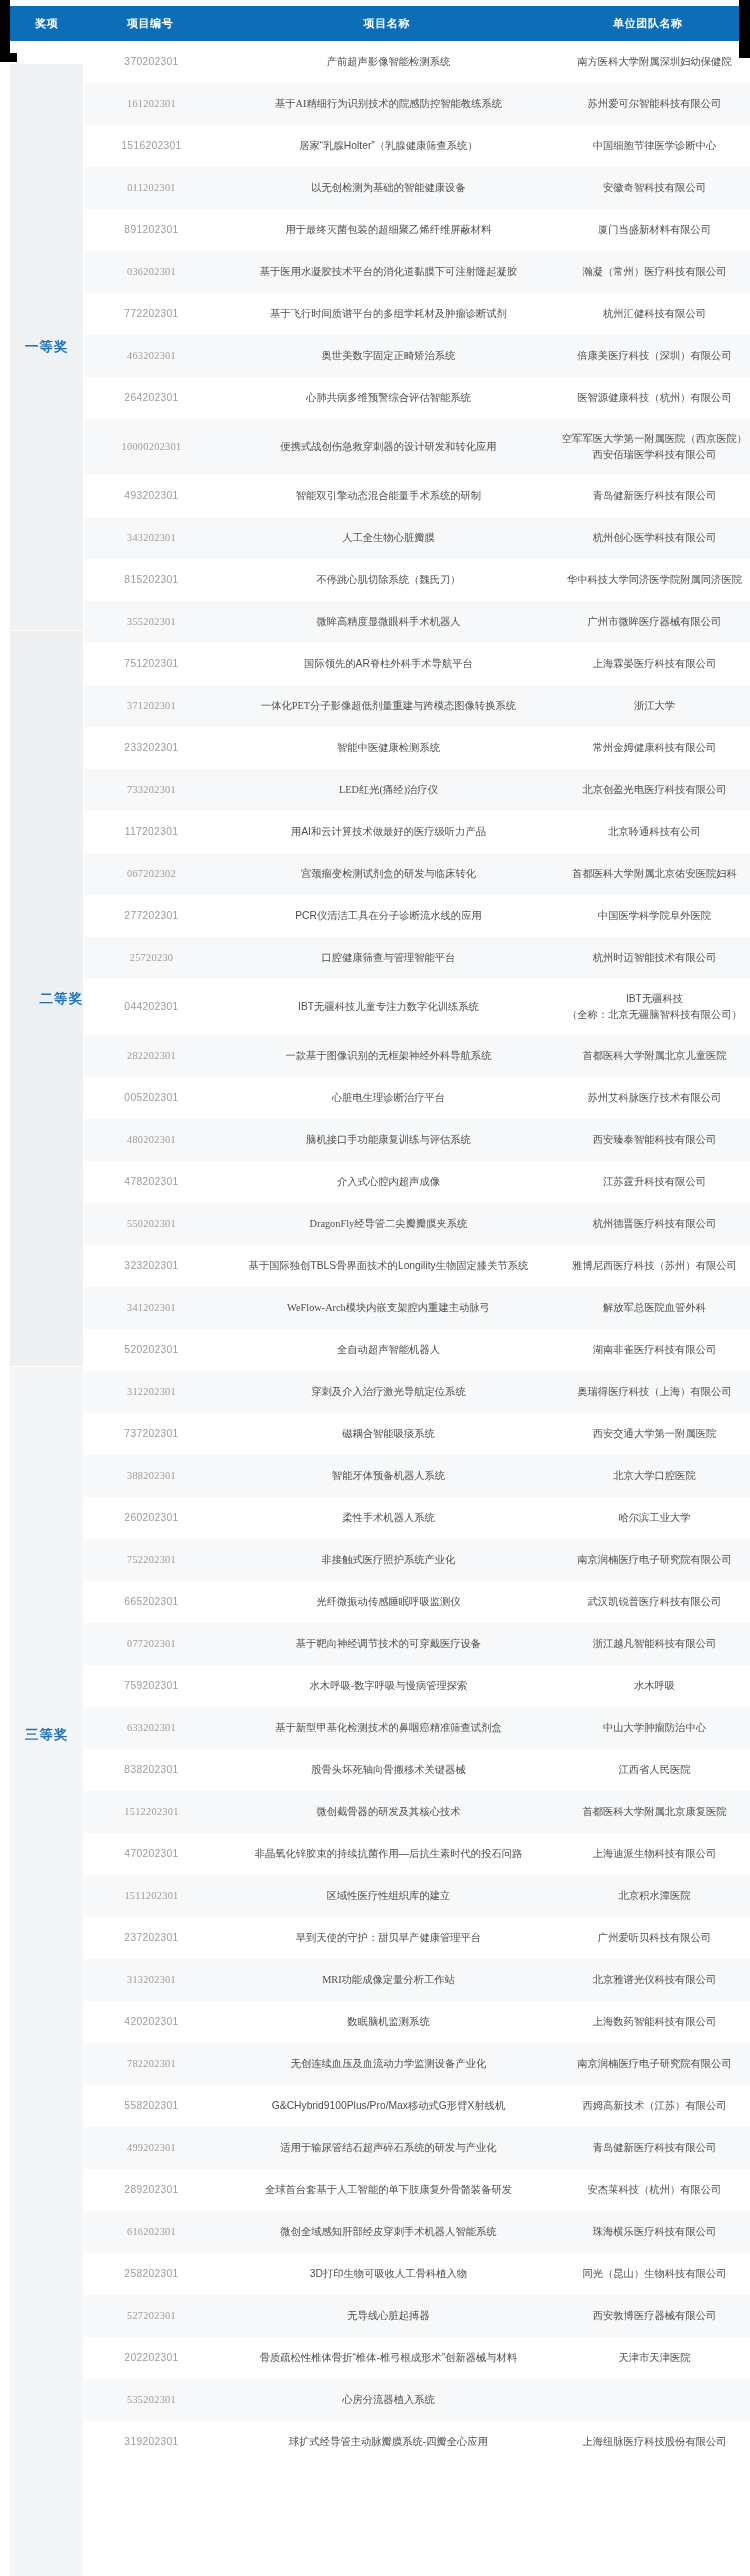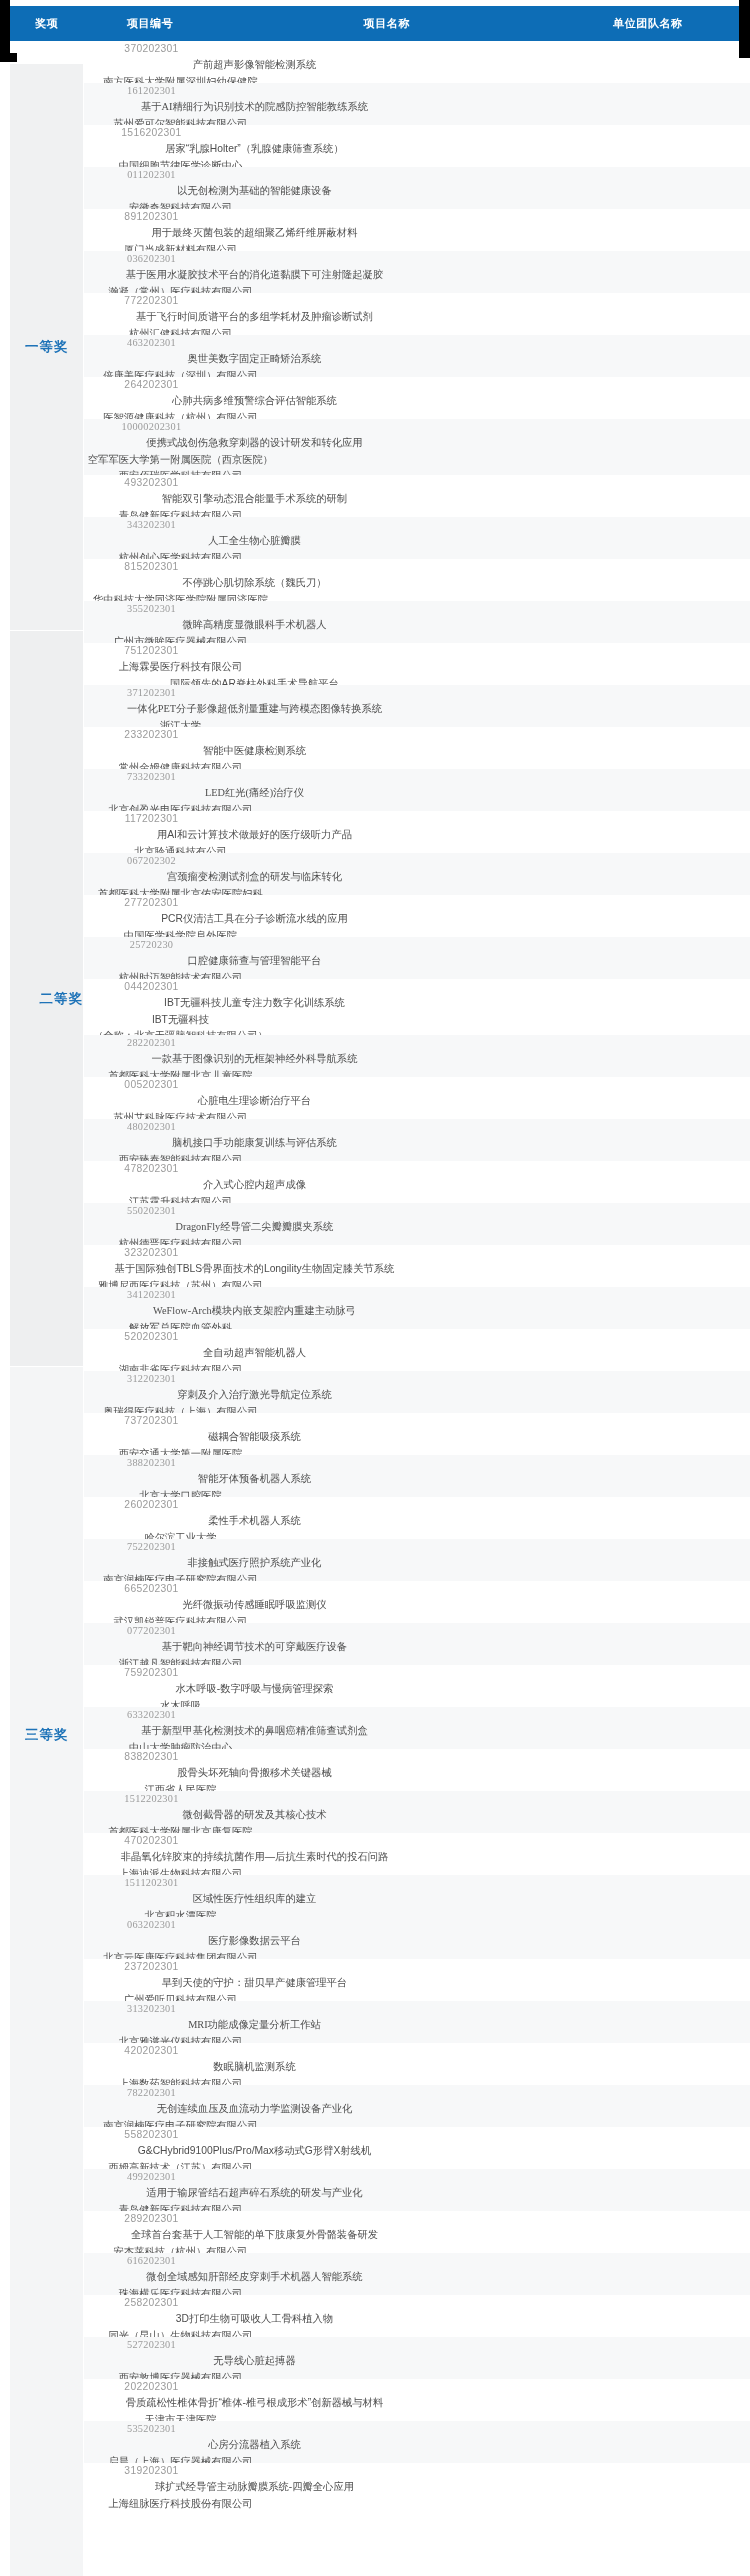--- a/index.html
+++ b/index.html
@@ -21,21 +21,21 @@
 
   .award-col { width:73px; margin-right:1.2px; display:flex; flex-direction:column;margin-top:23px; }
   .award-cell { position:relative; width:73px; display:flex; align-items:center; justify-content:center; }
   .award-cell.s1 { background:#f0f1f2; }
   .award-cell.s2 { background:#eeeff0; border-top:1.2px solid #ffffff; }
   .award-cell.s3 { background:#f4f5f6; border-top:1.2px solid #ffffff; display:block; }
   .award-label { color:#1e73b8; font-size:13.4px; font-weight:bold; letter-spacing:1.2px; text-align:center; }
   .award-cell.s3 .award-label { position:absolute; left:0; right:0; }
 
   .rows-col { width:666px; display:flex; flex-direction:column; }
-  .row { display:flex; height:42px; background:#ffffff;flex-direction:column; }
+  .row { display:flex; height:42px; background:#ffffff; }
   .row.alt { background:#f7f8f9;font-family:Liberation Serif, serif; }
   .row.tall { height:56px; }
   .cell { display:flex; align-items:center; justify-content:center; text-align:center;
           font-size:10.3px; color:#4d4d4d; line-height:16.4px; }
   .cell.no   { width:134px; color:#9b9b9b; font-size:10.3px; letter-spacing:0.3px; }
   .cell.name { width:340px; padding:0 3.6px; }
   .cell.unit { width:192px; padding:0 1.2px; flex-direction:column;text-align:right; }
   .cell.unit span { display:block; }
 
   
@@ -162,24 +162,24 @@
           </div>
           <div class="row alt">
             <div class="cell no">355202301</div>
             <div class="cell name">微眸高精度显微眼科手术机器人</div>
             <div class="cell unit">
               <span>广州市微眸医疗器械有限公司</span>
             </div>
           </div>
           <div class="row">
             <div class="cell no">751202301</div>
+            <div class="cell name">国际领先的AR脊柱外科手术导航平台</div>
             <div class="cell unit">
               <span>上海霖晏医疗科技有限公司</span>
             </div>
-            <div class="cell name">国际领先的AR脊柱外科手术导航平台</div>
           </div>
           <div class="row alt">
             <div class="cell no">371202301</div>
             <div class="cell name">一体化PET分子影像超低剂量重建与跨模态图像转换系统</div>
             <div class="cell unit">
               <span>浙江大学</span>
             </div>
           </div>
           <div class="row">
             <div class="cell no">233202301</div>
@@ -371,27 +371,20 @@
               <span>上海迪派生物科技有限公司</span>
             </div>
           </div>
           <div class="row alt">
             <div class="cell no">1511202301</div>
             <div class="cell name">区域性医疗性组织库的建立</div>
             <div class="cell unit">
               <span>北京积水潭医院</span>
             </div>
           </div>
-          <div class="row alt">
-            <div class="cell no">063202301</div>
-            <div class="cell name">医疗影像数据云平台</div>
-            <div class="cell unit">
-              <span>北京云医康医疗科技集团有限公司</span>
-            </div>
-          </div>
           <div class="row">
             <div class="cell no">237202301</div>
             <div class="cell name">早到天使的守护：甜贝早产健康管理平台</div>
             <div class="cell unit">
               <span>广州爱听贝科技有限公司</span>
             </div>
           </div>
           <div class="row alt">
             <div class="cell no">313202301</div>
             <div class="cell name">MRI功能成像定量分析工作站</div>
@@ -458,23 +451,20 @@
           <div class="row">
             <div class="cell no">202202301</div>
             <div class="cell name">骨质疏松性椎体骨折“椎体-椎弓根成形术”创新器械与材料</div>
             <div class="cell unit">
               <span>天津市天津医院</span>
             </div>
           </div>
           <div class="row alt">
             <div class="cell no">535202301</div>
             <div class="cell name">心房分流器植入系统</div>
-            <div class="cell unit">
-              <span>启晨（上海）医疗器械有限公司</span>
-            </div>
           </div>
           <div class="row">
             <div class="cell no">319202301</div>
             <div class="cell name">球扩式经导管主动脉瓣膜系统-四瓣全心应用</div>
             <div class="cell unit">
               <span>上海纽脉医疗科技股份有限公司</span>
             </div>
           </div>
         </div>
     </div>

